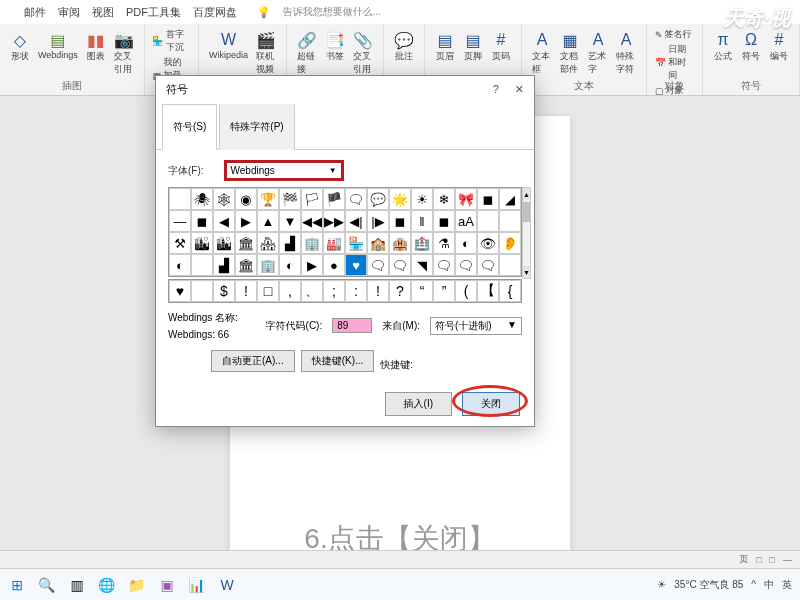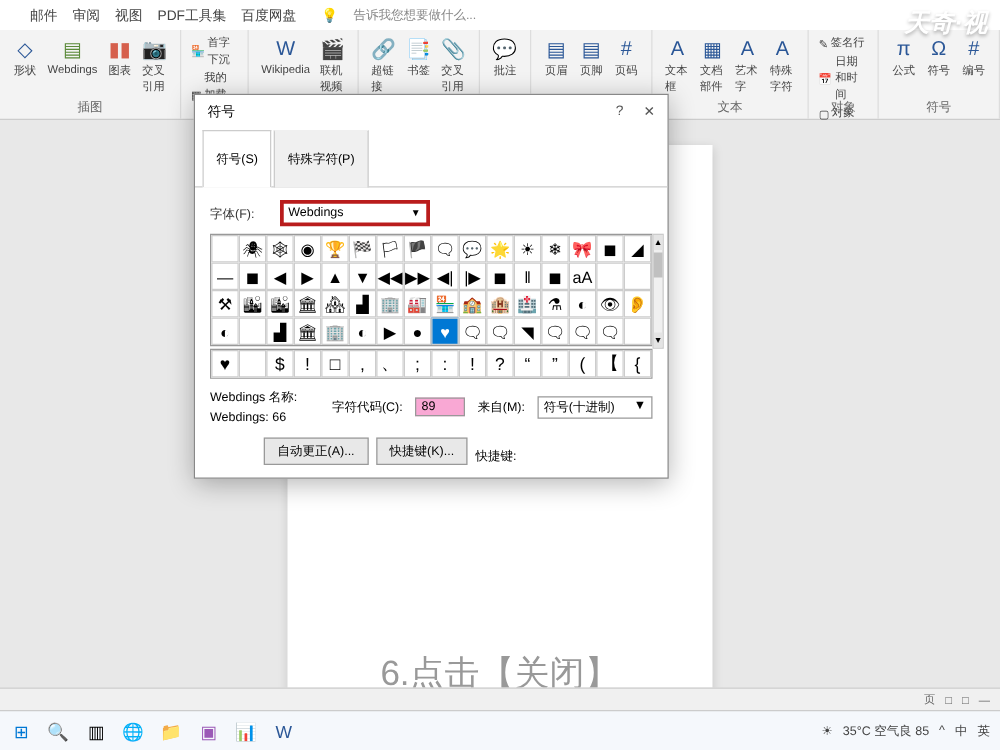--- a/index.html
+++ b/index.html
@@ -355,20 +355,27 @@
         </div>
       </div>
     </div>
 
     <div class="btn-row">
       <button class="btn">自动更正(A)...</button>
       <button class="btn">快捷键(K)...</button>
       <span class="shortcut-lbl">快捷键:</span>
     </div>
   </div>
+  <div class="dialog-footer">
+    <button class="btn">插入(I)</button>
+    <div style="position:relative">
+      <button class="btn" style="background:#d8e6f3;border-color:#3a78b7">关闭</button>
+      <div class="highlight-oval" style="top:-7px;left:-10px"></div>
+    </div>
+  </div>
 </div>
 
 <div class="instruction">6.点击【关闭】</div>
 
 <div class="status-bar">
   <span>页</span>
   <span>□</span>
   <span>□</span>
   <span>—</span>
 </div>

